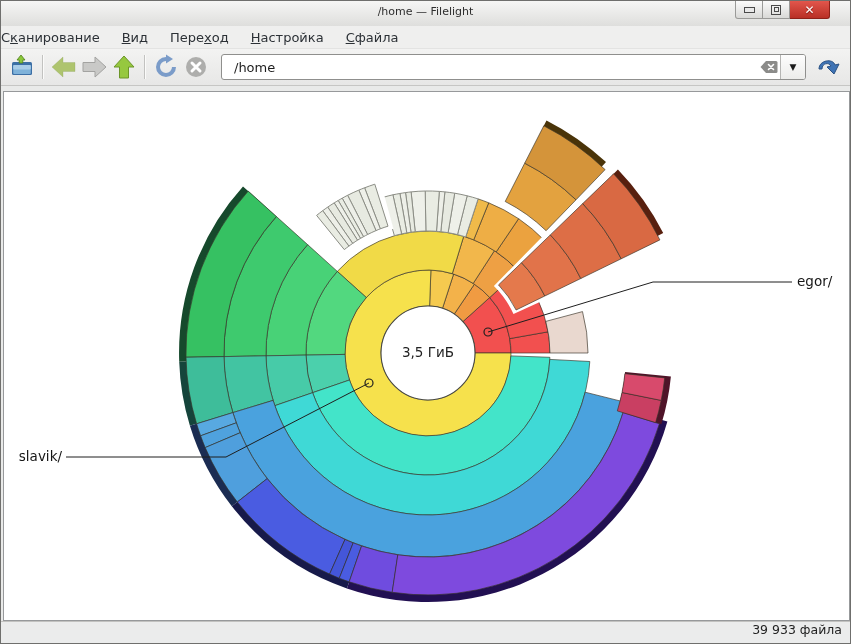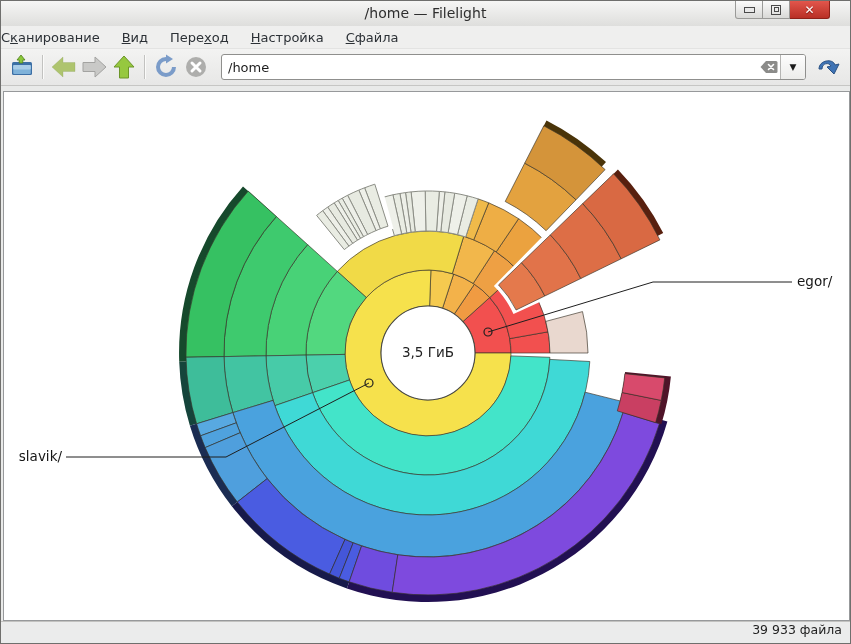--- a/index.html
+++ b/index.html
@@ -1,38 +1,38 @@
 <!DOCTYPE html>
 <html><head>
 <meta charset="utf-8">
 <style>
   html,body{margin:0;padding:0;background:#9a9a9a;font-family:"DejaVu Sans","Liberation Sans",sans-serif;}
   #window{position:relative;width:851px;height:644px;background:#e9eae9;border:1px solid #6f6f6d;box-sizing:border-box;overflow:hidden;}
   
   #titlebar{position:absolute;left:0;top:0;right:0;height:25px;background:linear-gradient(#f6f6f5,#dededc);border-bottom:1px solid #b4b4b2;}
-  #title{position:absolute;left:0;right:0;top:4px;text-align:center;font-size:14px;color:#2e2e2e;}
+  #title{position:absolute;left:0;right:0;top:4px;text-align:center;font-size:11px;color:#2e2e2e;}
   .winbtns{position:absolute;right:20px;top:0;height:18px;display:flex;}
   .wbtn{height:17px;border:1px solid #9a9a98;border-top:none;background:linear-gradient(#fbfbfb,#d9d9d7);display:flex;align-items:center;justify-content:center;}
   .wbtn.min{width:26px;border-radius:0 0 0 3px;}
   .wbtn.max{width:26px;border-left:none;}
   .wbtn.close{width:39px;background:linear-gradient(#e2564c,#b92f25);border-color:#8e2018;border-radius:0 0 3px 0;border-left:none;}
   .ic-min{width:9px;height:4px;border:1px solid #4a4a4a;background:#e8e8e8;}
   .ic-max{width:8px;height:8px;border:1px solid #4a4a4a;display:flex;align-items:center;justify-content:center;}
   .ic-max i{display:block;width:3px;height:3px;border:1px solid #4a4a4a;}
   .ic-close{color:#fff;font-size:12px;font-weight:bold;line-height:1;text-shadow:0 1px 1px #7a1510;}
   
   #menubar{position:absolute;left:0;top:25px;right:0;height:22px;background:#efefee;display:flex;align-items:center;border-bottom:1px solid #e3e3e2;}
   .menu-item{font-size:13px;color:#2c3136;margin-right:22px;cursor:default;}
   .menu-item u{text-decoration:underline;}
   
   #toolbar{position:absolute;left:0;top:48px;right:0;height:37px;background:linear-gradient(#f3f3f2,#e7e7e6);border-bottom:1px solid #c6c6c4;display:flex;align-items:center;padding:0 6px;box-sizing:border-box;}
   .tbtn{width:30px;height:30px;display:flex;align-items:center;justify-content:center;flex:0 0 auto;}
   .tsep{width:1px;height:24px;background:#c2c2c0;border-right:1px solid #fbfbfa;margin:0 5px;flex:0 0 auto;}
   #locbar{flex:1 1 auto;height:24px;background:#fff;border:1px solid #8f8f8d;border-radius:3px;margin:0 8px 0 10px;display:flex;align-items:center;overflow:hidden;}
-  #locinput{flex:1;border:none;outline:none;font-size:13px;color:#1c1c1c;padding:0 6px;font-family:"DejaVu Sans","Liberation Sans",sans-serif;background:transparent;}
+  #locinput{flex:1;border:none;outline:none;font-size:13px;color:#1c1c1c;padding:0 12px;font-family:"DejaVu Sans","Liberation Sans",sans-serif;background:transparent;}
   #clearbtn{width:22px;height:22px;display:flex;align-items:center;justify-content:center;flex:0 0 auto;}
   #dropbtn{width:24px;height:24px;border-left:1px solid #b5b5b3;background:linear-gradient(#fdfdfd,#ececea);display:flex;align-items:center;justify-content:center;flex:0 0 auto;font-size:9px;color:#1a1a1a;}
   
   #content{position:absolute;left:2px;top:90px;width:847px;height:530px;background:#fff;border:1px solid #97999b;box-sizing:border-box;}
   #statusbar{position:absolute;left:0;top:620px;right:0;height:24px;background:#ebecec;border-top:1px solid #c2c2c0;display:flex;align-items:flex-start;justify-content:flex-end;padding-right:8px;box-sizing:border-box;}
   #statusText{font-size:12.5px;color:#232323;}
   svg text{font-family:"DejaVu Sans","Liberation Sans",sans-serif;}
 </style>
 </head>
 <body>

